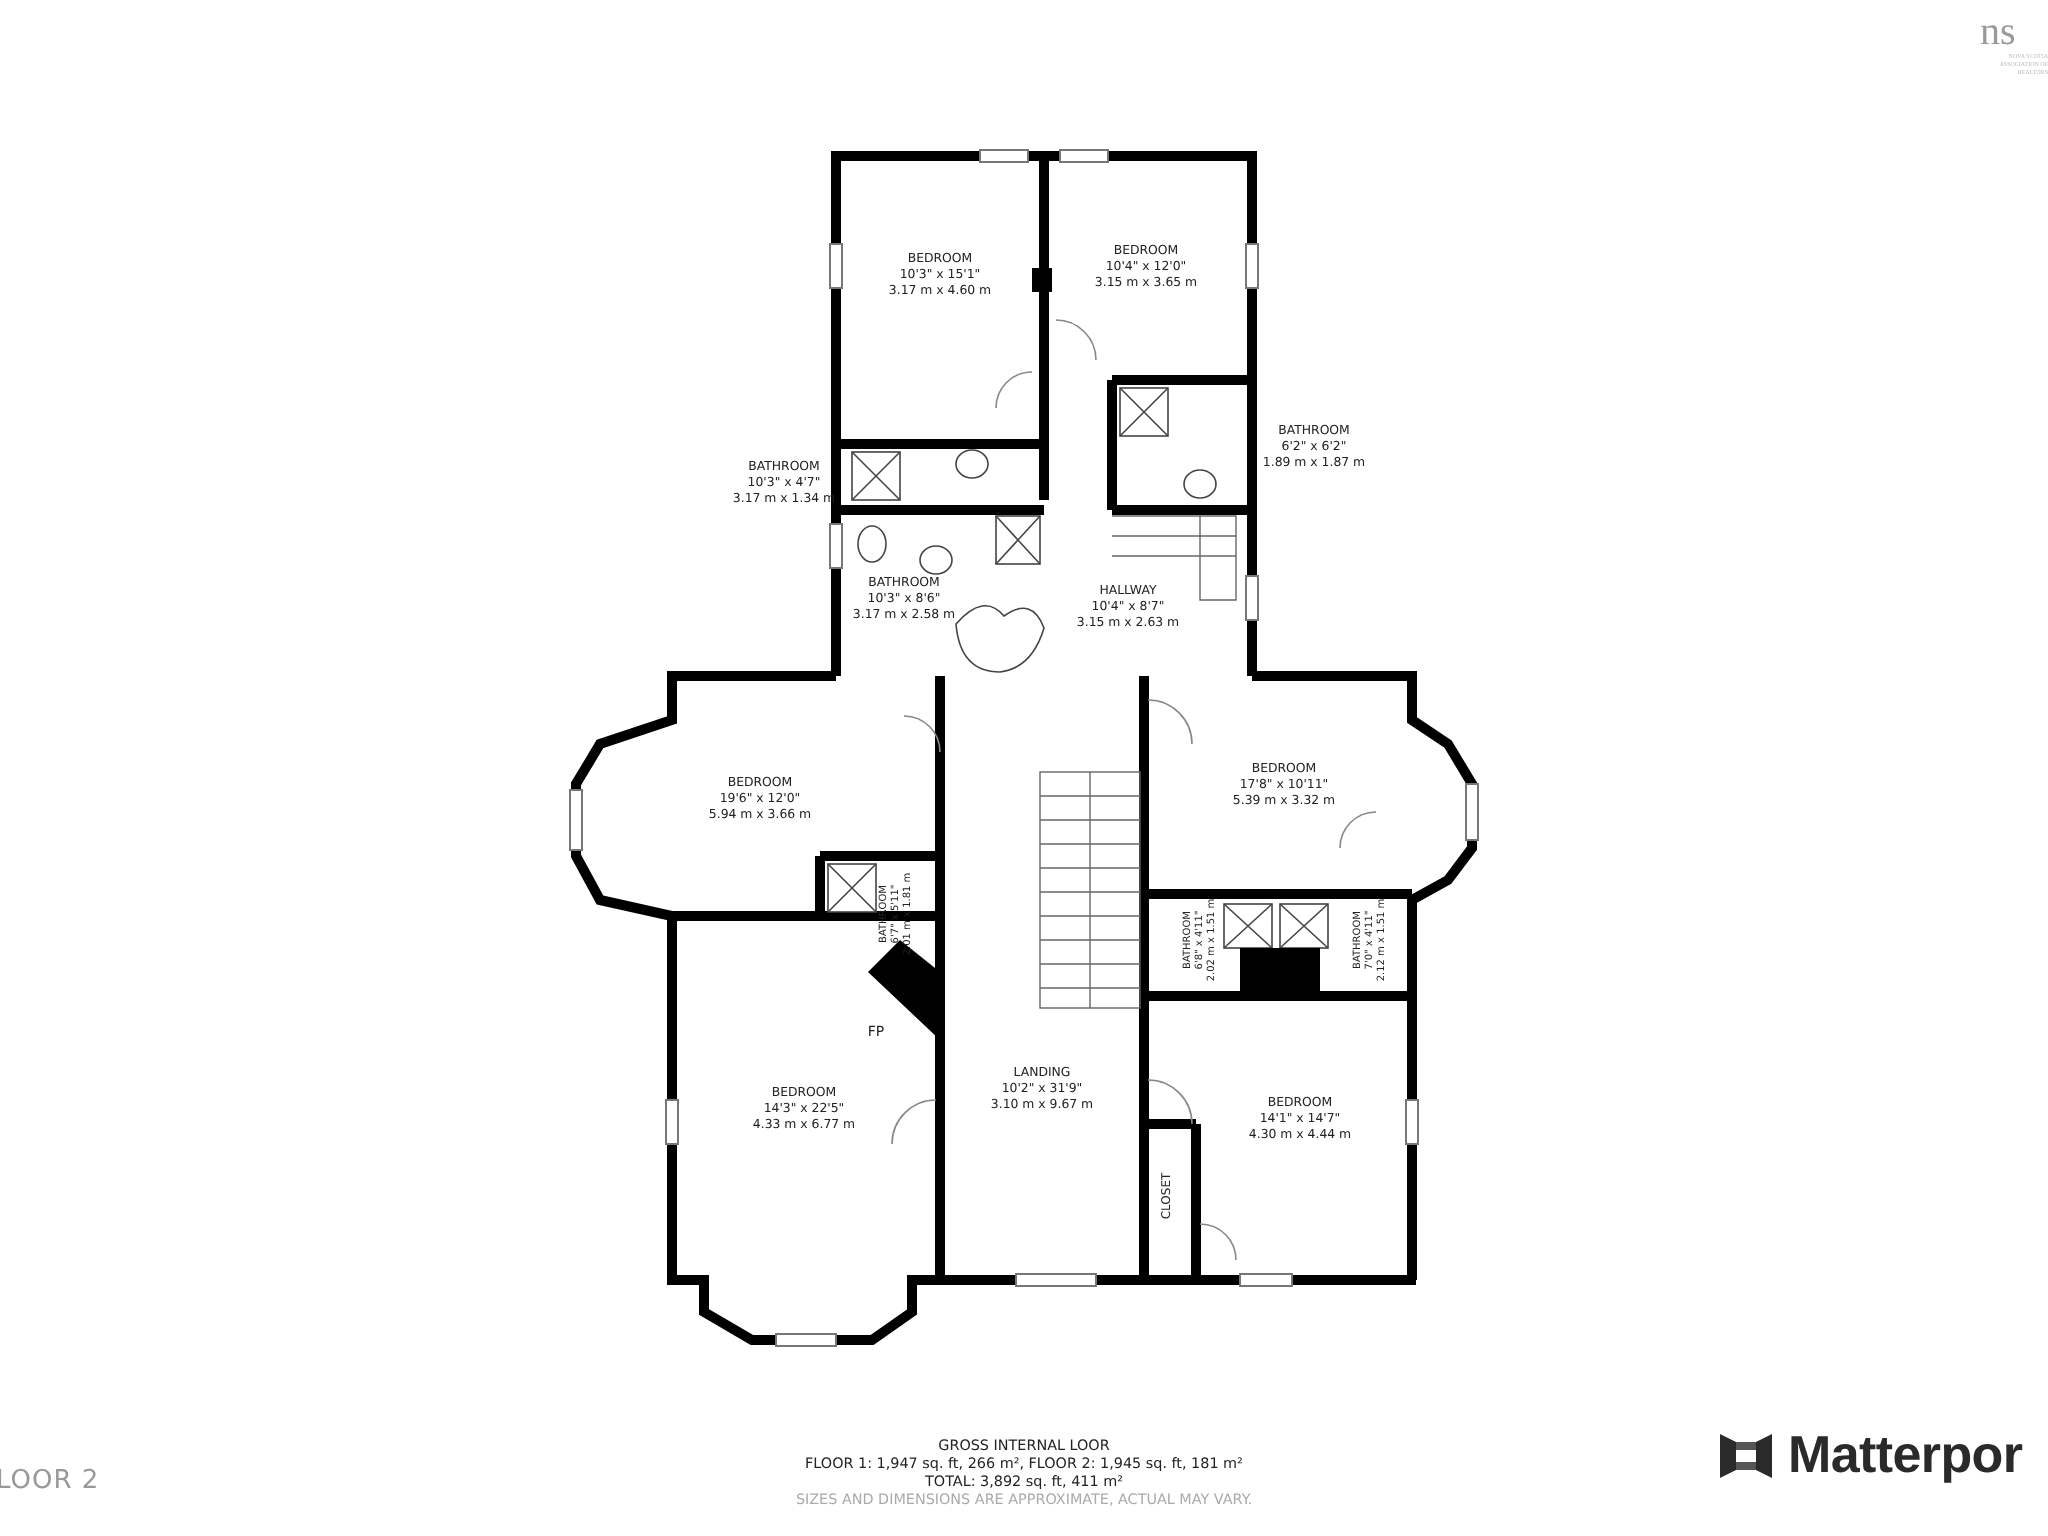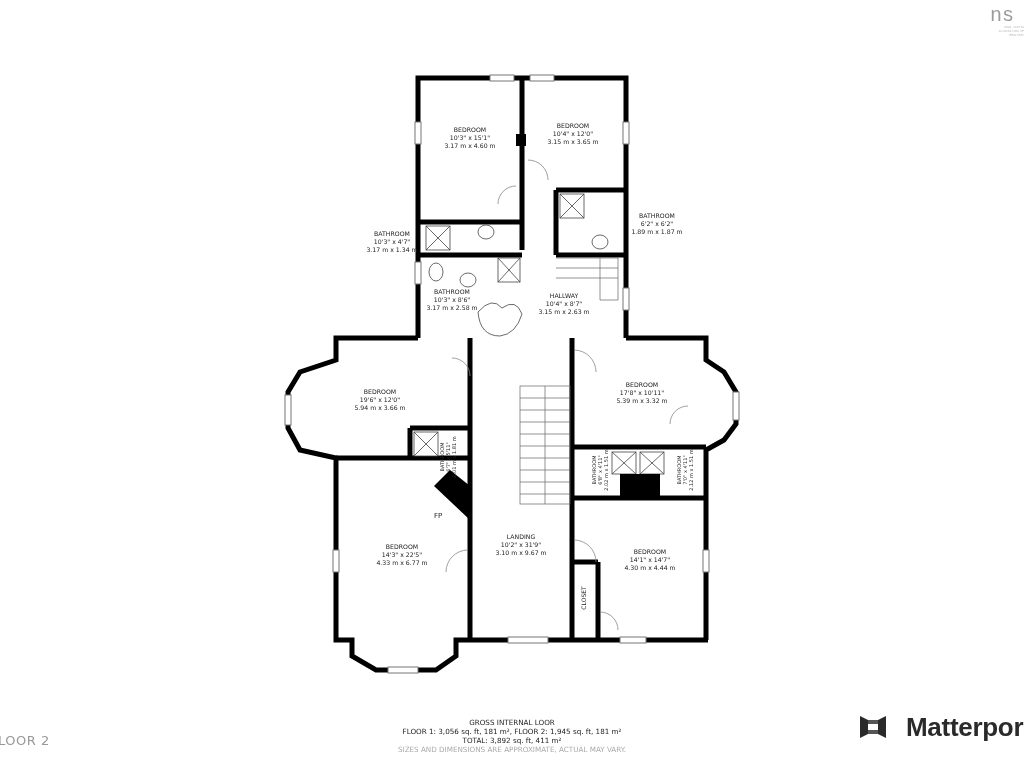--- a/index.html
+++ b/index.html
@@ -3,23 +3,23 @@
 <meta charset="utf-8">
 <style>
   html,body{margin:0;padding:0;background:#ffffff;}
   body{width:1024px;height:768px;position:relative;overflow:hidden;font-family:"DejaVu Sans",sans-serif;color:#111;}
   #plan{position:absolute;left:0;top:0;width:1024px;height:768px;}
   .lbl{position:absolute;text-align:center;font-size:6.2px;line-height:8px;color:#222;white-space:nowrap;transform:translateX(-50%);}
   .lbl.rot{transform:translate(-50%,-50%) rotate(-90deg);}
   .footer{position:absolute;left:512px;top:718px;transform:translateX(-50%);text-align:center;font-size:7.2px;line-height:9px;color:#222;white-space:nowrap;}
   .footer .note{color:#aaa;}
   .floorlabel{position:absolute;left:-2px;top:733px;font-size:13px;color:#999;letter-spacing:0.5px;}
-  .brand{position:absolute;left:858px;top:712px;display:flex;gap:18px;}
+  .brand{position:absolute;left:858px;top:712px;display:flex;align-items:center;gap:6px;}
   .brand .word{font-family:"Liberation Sans",sans-serif;font-weight:bold;font-size:26px;color:#2a2a2a;letter-spacing:-0.3px;}
-  .nslogo{position:absolute;left:990px;top:6px;font-family:Liberation Mono, monospace;font-size:20px;color:#9a9a9a;line-height:20px;}
+  .nslogo{position:absolute;left:990px;top:6px;font-family:Liberation Serif, serif;font-size:20px;color:#9a9a9a;line-height:20px;}
   .nslogo small{display:block;font-size:3px;line-height:4px;color:#bbb;text-align:right;}
 </style>
 </head>
 <body>
 
 <svg id="plan" viewBox="0 0 1024 768" xmlns="http://www.w3.org/2000/svg">
   <g fill="none" stroke="#000" stroke-width="5" stroke-linejoin="miter">
 
     <polyline points="418,338 418,78 626,78 626,338"></polyline>
     <line x1="522" y1="78" x2="522" y2="250"></line>
@@ -184,21 +184,21 @@
 <div class="lbl" style="left:650px;top:548px;">
   <div>BEDROOM</div>
   <div>14'1" x 14'7"</div>
   <div>4.30 m x 4.44 m</div>
 </div>
 <div class="lbl" style="left:438px;top:512px;font-size:7px;">FP</div>
 <div class="lbl rot" style="left:584px;top:598px;font-size:6px;">CLOSET</div>
 
 <div class="footer">
   <div>GROSS INTERNAL LOOR</div>
-  <div>FLOOR 1: 3,056 sq. ft, 181 m², FLOOR 2: 1,945 sq. ft, 181 m²</div>
+  <div>FLOOR 1: 1,947 sq. ft, 266 m², FLOOR 2: 1,945 sq. ft, 181 m²</div>
   <div>TOTAL: 3,892 sq. ft, 411 m²</div>
   <div class="note">SIZES AND DIMENSIONS ARE APPROXIMATE, ACTUAL MAY VARY.</div>
 </div>
 
 <div class="floorlabel">LOOR 2</div>
 
 <div class="brand">
   <svg width="30" height="30" viewBox="0 0 30 30">
     <polygon points="2,4 10,8 10,22 2,26" fill="#2a2a2a"></polygon>
     <polygon points="28,4 20,8 20,22 28,26" fill="#2a2a2a"></polygon>

